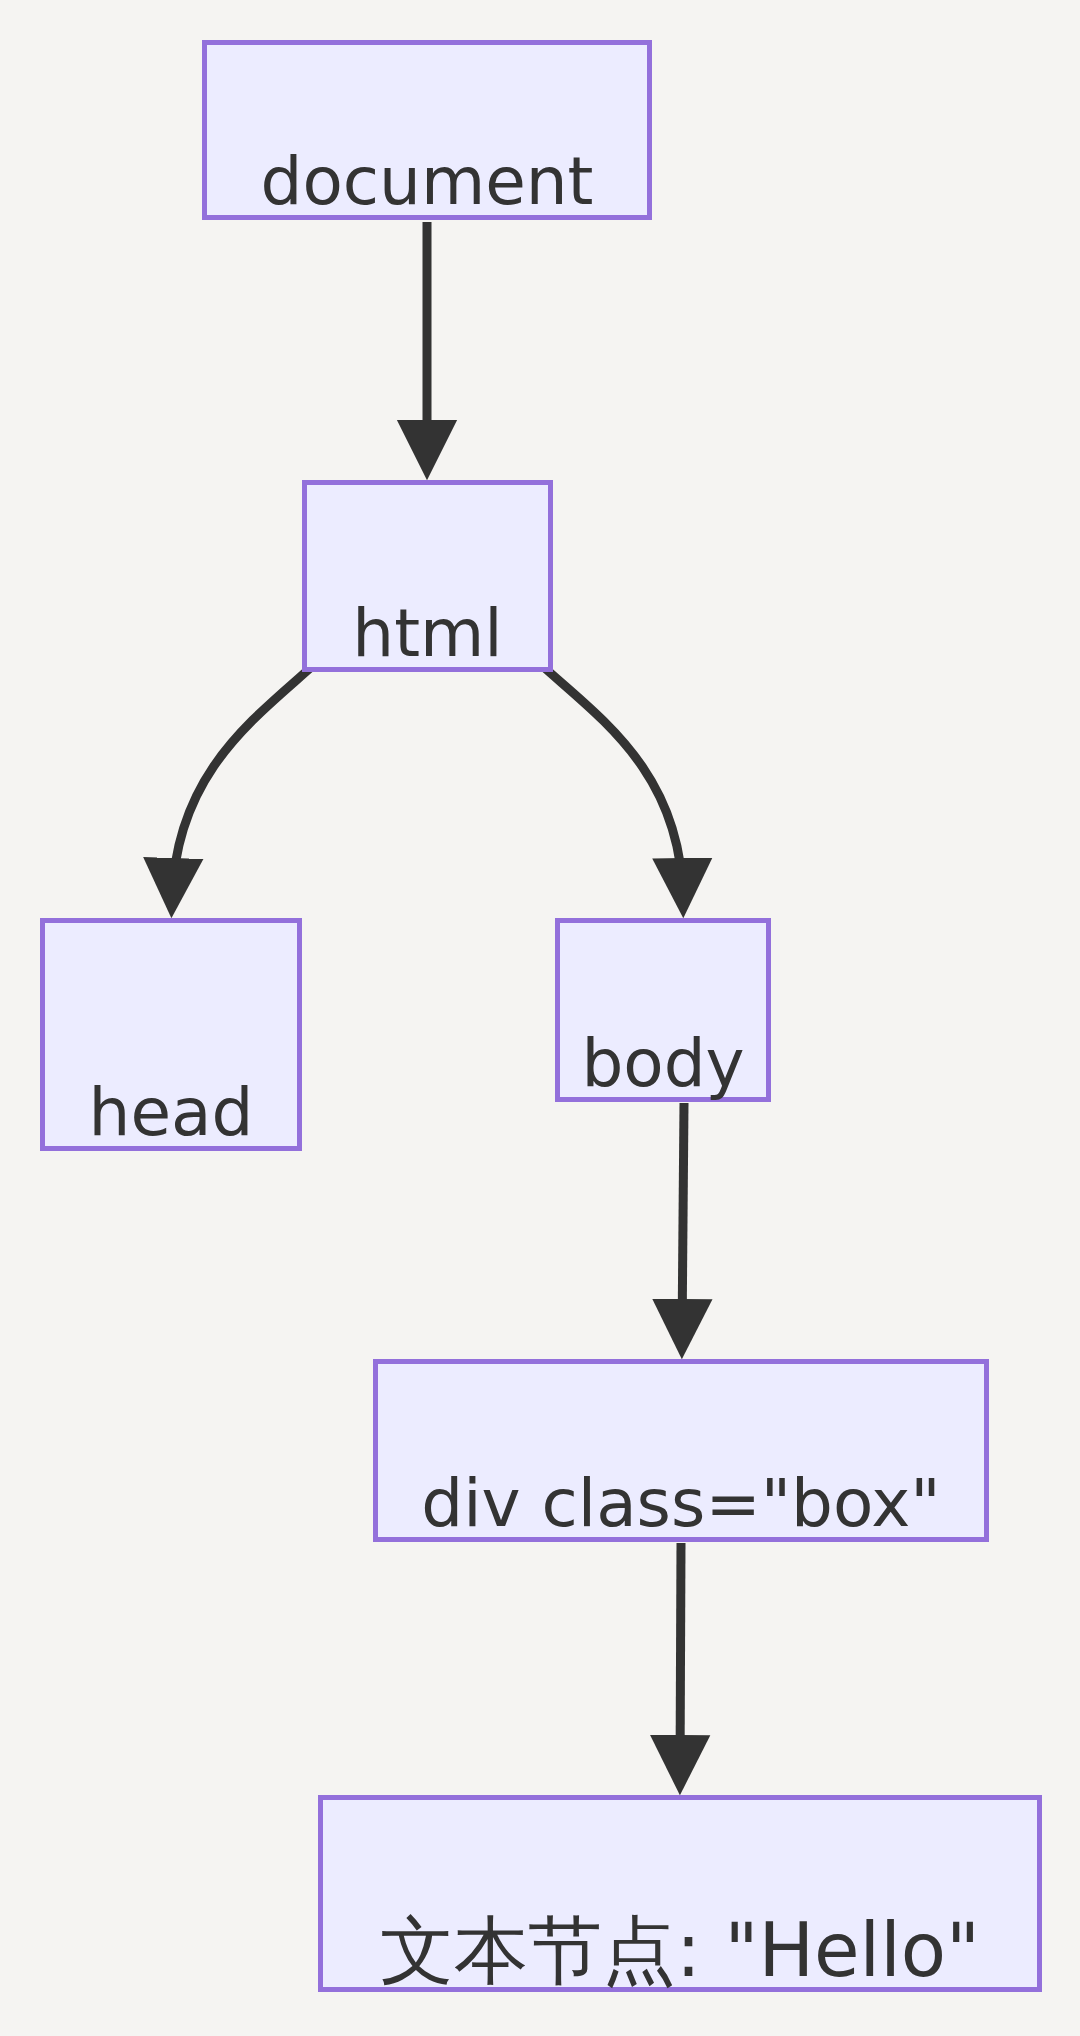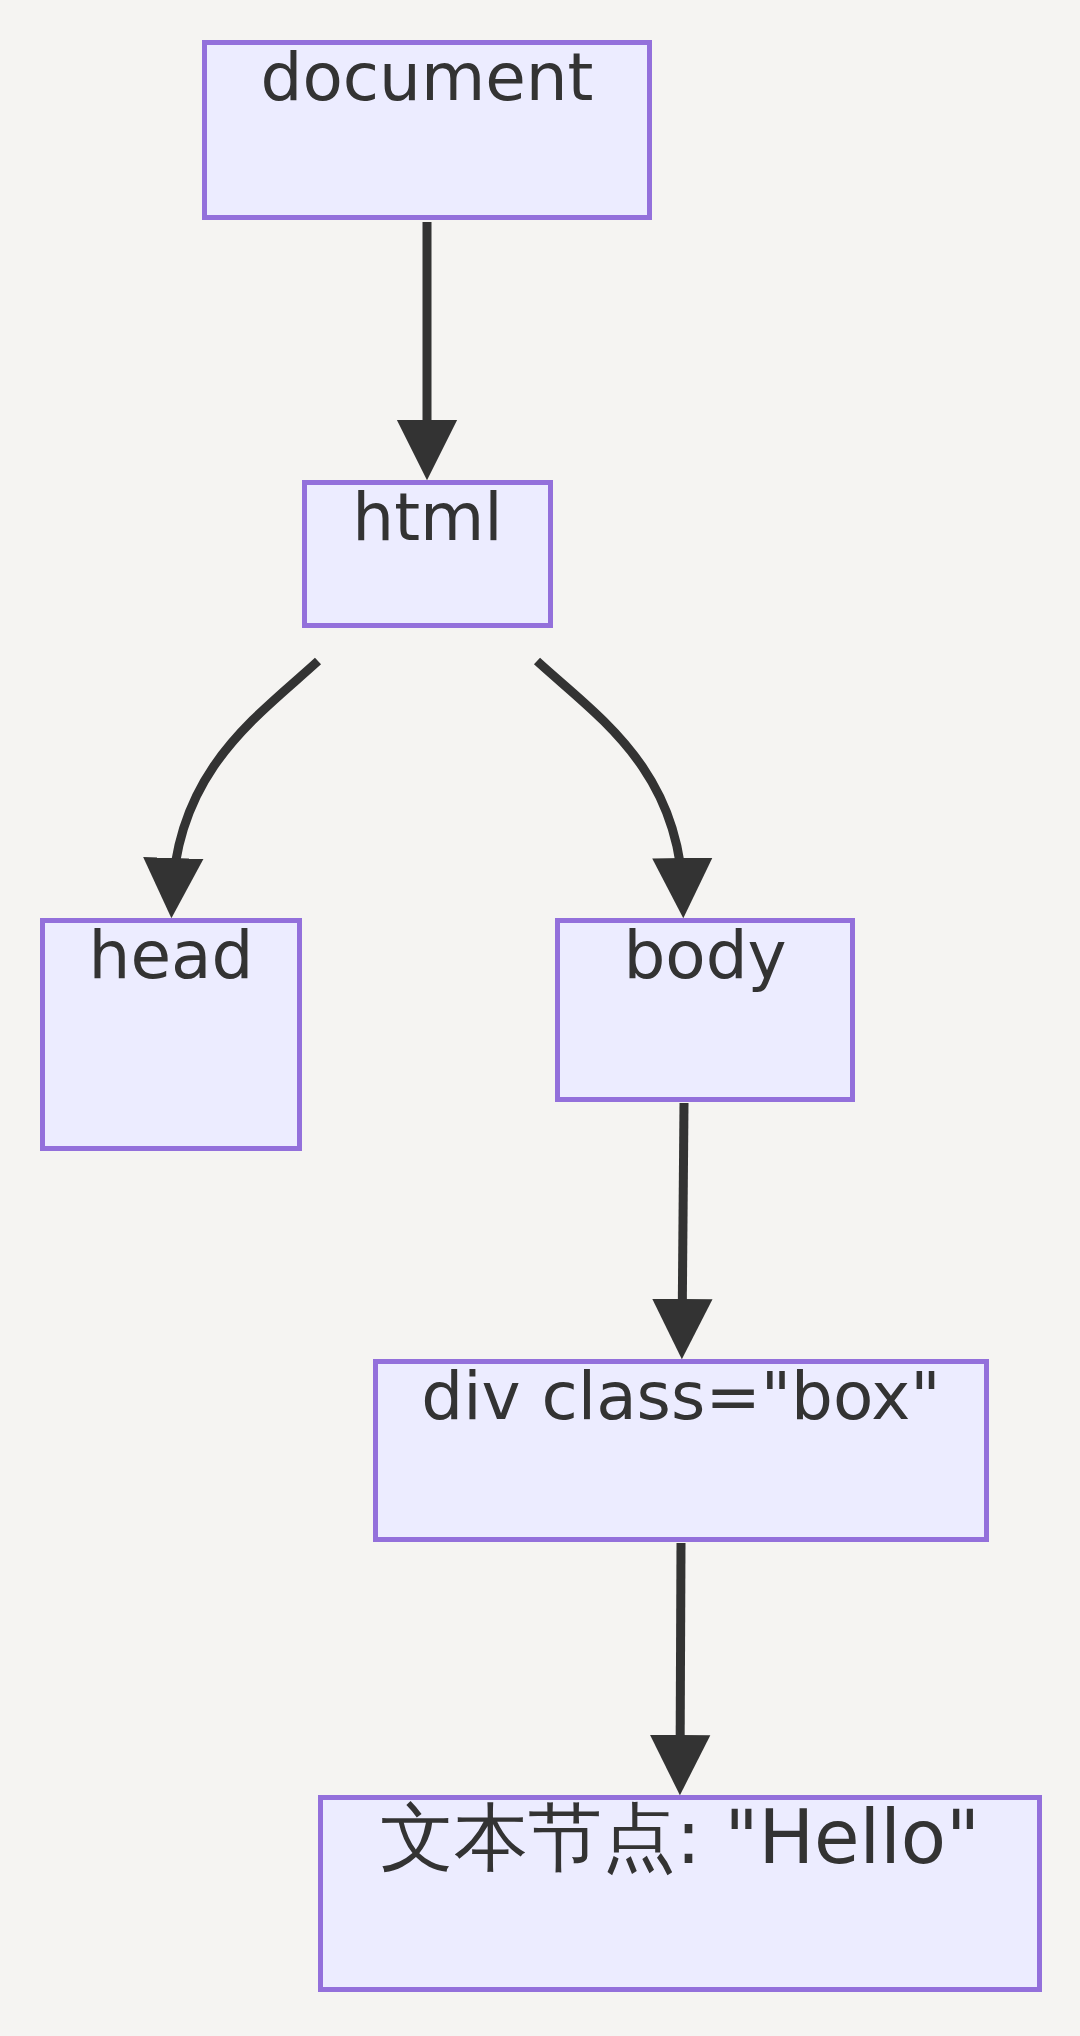--- a/index.html
+++ b/index.html
@@ -19,29 +19,29 @@
   .diagram{position:relative;width:1080px;height:2036px;}
   .edge-layer{position:absolute;left:0;top:0;width:1080px;height:2036px;}
   .edge{fill:none;stroke:var(--edge);stroke-width:9;}
   .arrowhead{fill:var(--edge);}
   .node{
     position:absolute;
     box-sizing:border-box;
     background:var(--node-fill);
     border:5px solid var(--node-border);
     color:var(--node-text);
-    display:flex;align-items:flex-start;justify-content:center;
+    display:flex;align-items:flex-end;justify-content:center;
     font-size:66px;line-height:1;
     white-space:nowrap;
     text-align:center;
   }
   #n-document{left:202px;top:40px;width:450px;height:180px;}
-  #n-html{left:302px;top:480px;width:251px;height:148px;}
+  #n-html{left:302px;top:480px;width:251px;height:192px;}
   #n-head{left:40px;top:918px;width:262px;height:233px;}
-  #n-body{left:555px;top:918px;width:300px;height:184px;}
+  #n-body{left:555px;top:918px;width:216px;height:184px;}
   #n-div{left:373px;top:1359px;width:616px;height:183px;}
   #n-text{left:318px;top:1795px;width:724px;height:197px;font-size:74px;}
 </style>
 </head>
 <body>
 
 <div class="diagram">
 
   <svg class="edge-layer" viewBox="0 0 1080 2036" xmlns="http://www.w3.org/2000/svg" aria-hidden="true">
     <defs>

